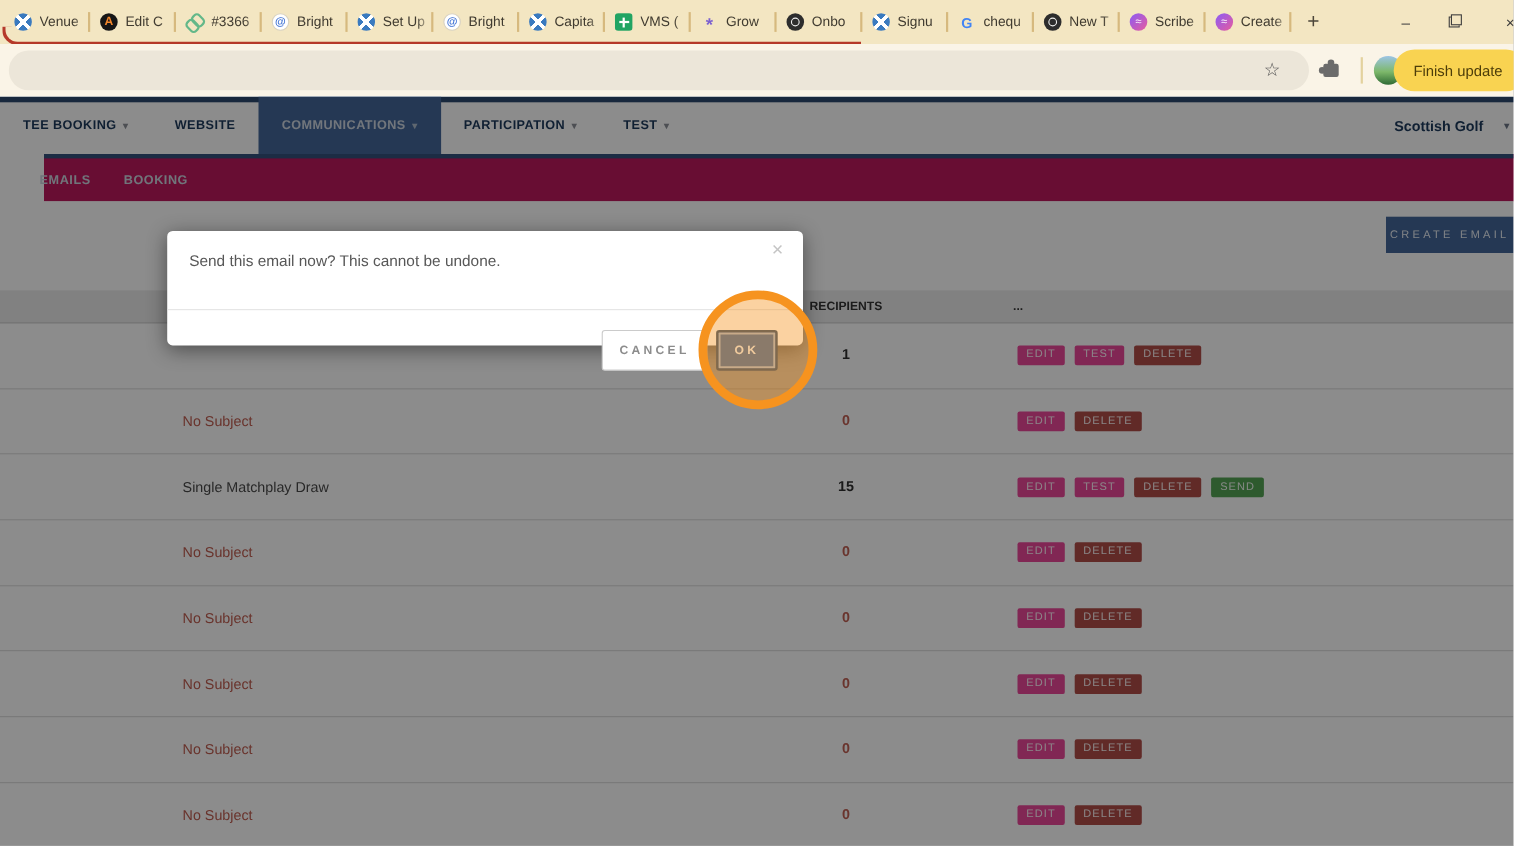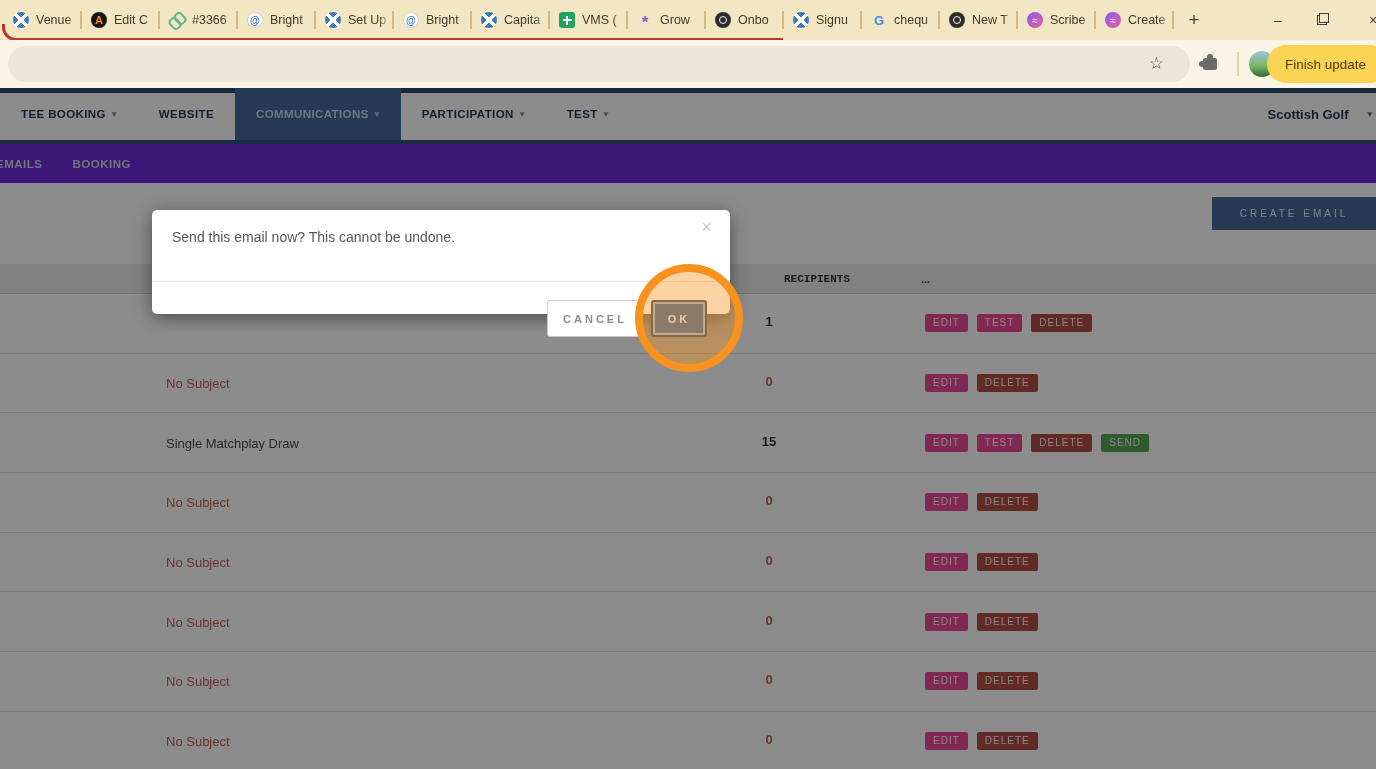--- a/index.html
+++ b/index.html
@@ -85,36 +85,36 @@
   }
   .nav-item .caret{font-size:9px;color:#8d9098;}
   .nav-item.active{background:#44679a;color:#cfd8e2;}
   .nav-item.active .caret{color:#aebccd;}
   .account{
     position:absolute;right:4px;top:0;height:52px;display:flex;align-items:center;gap:19px;
     font-size:13px;font-weight:700;color:#1d3a5c;
   }
   .account .caret{font-size:9px;color:#6c7686;}
   .subnav{
-    position:relative;height:43px;background:#6d28d9;border-top:4px solid #33507c;box-sizing:border-box;
-    display:flex;align-items:center;
+    position:relative;height:43px;background:#be185d;border-top:4px solid #33507c;box-sizing:border-box;
+    display:flex;align-items:center;margin-left:40px;
   }
   .subnav-item{font-size:11.5px;font-weight:600;letter-spacing:.5px;color:#cdd6e0;margin-right:30px;}
   .subnav-item:first-child{margin-left:-4px;}
   .content{position:relative;height:586px;background:#fff;overflow:hidden;}
   .create-email{
-    position:absolute;top:14px;right:0;width:164px;height:33px;background:#44679a;
+    position:absolute;top:14px;right:0;width:116px;height:33px;background:#44679a;
     color:#e8edf3;font-size:10px;letter-spacing:3px;display:flex;align-items:center;justify-content:center;
   }
   .email-table{position:absolute;left:0;top:62px;width:1376px;}
   .table-header{
     position:relative;margin-top:19px;height:29px;background:#ececec;border-bottom:1px solid #cfcfcf;
   }
   .th{position:absolute;top:0;height:29px;display:flex;align-items:center;font-size:11px;font-weight:700;color:#333;}
-  .th-recipients{left:784px;font-family:Liberation Mono, monospace;}
+  .th-recipients{left:736px;}
   .th-actions{left:921px;}
   .table-row{position:relative;height:58.7px;border-bottom:1px solid #dcdcdc;}
   .cell-subject{position:absolute;left:166px;top:50%;transform:translateY(-50%);font-size:13px;color:#4a4a4a;}
   .cell-subject.red{color:#c05f52;}
   .cell-recipients{position:absolute;left:744px;width:50px;text-align:center;top:50%;transform:translateY(-58%);
     font-size:13px;font-weight:700;color:#2f2f2f;}
   .cell-recipients.red{color:#c05f52;}
   .cell-actions{position:absolute;left:925px;top:50%;transform:translateY(-50%);display:flex;gap:9px;}
   .btn{
     padding:4px 8px;font-size:10px;letter-spacing:1px;color:rgba(255,255,255,.93);border-radius:2px;line-height:1;

